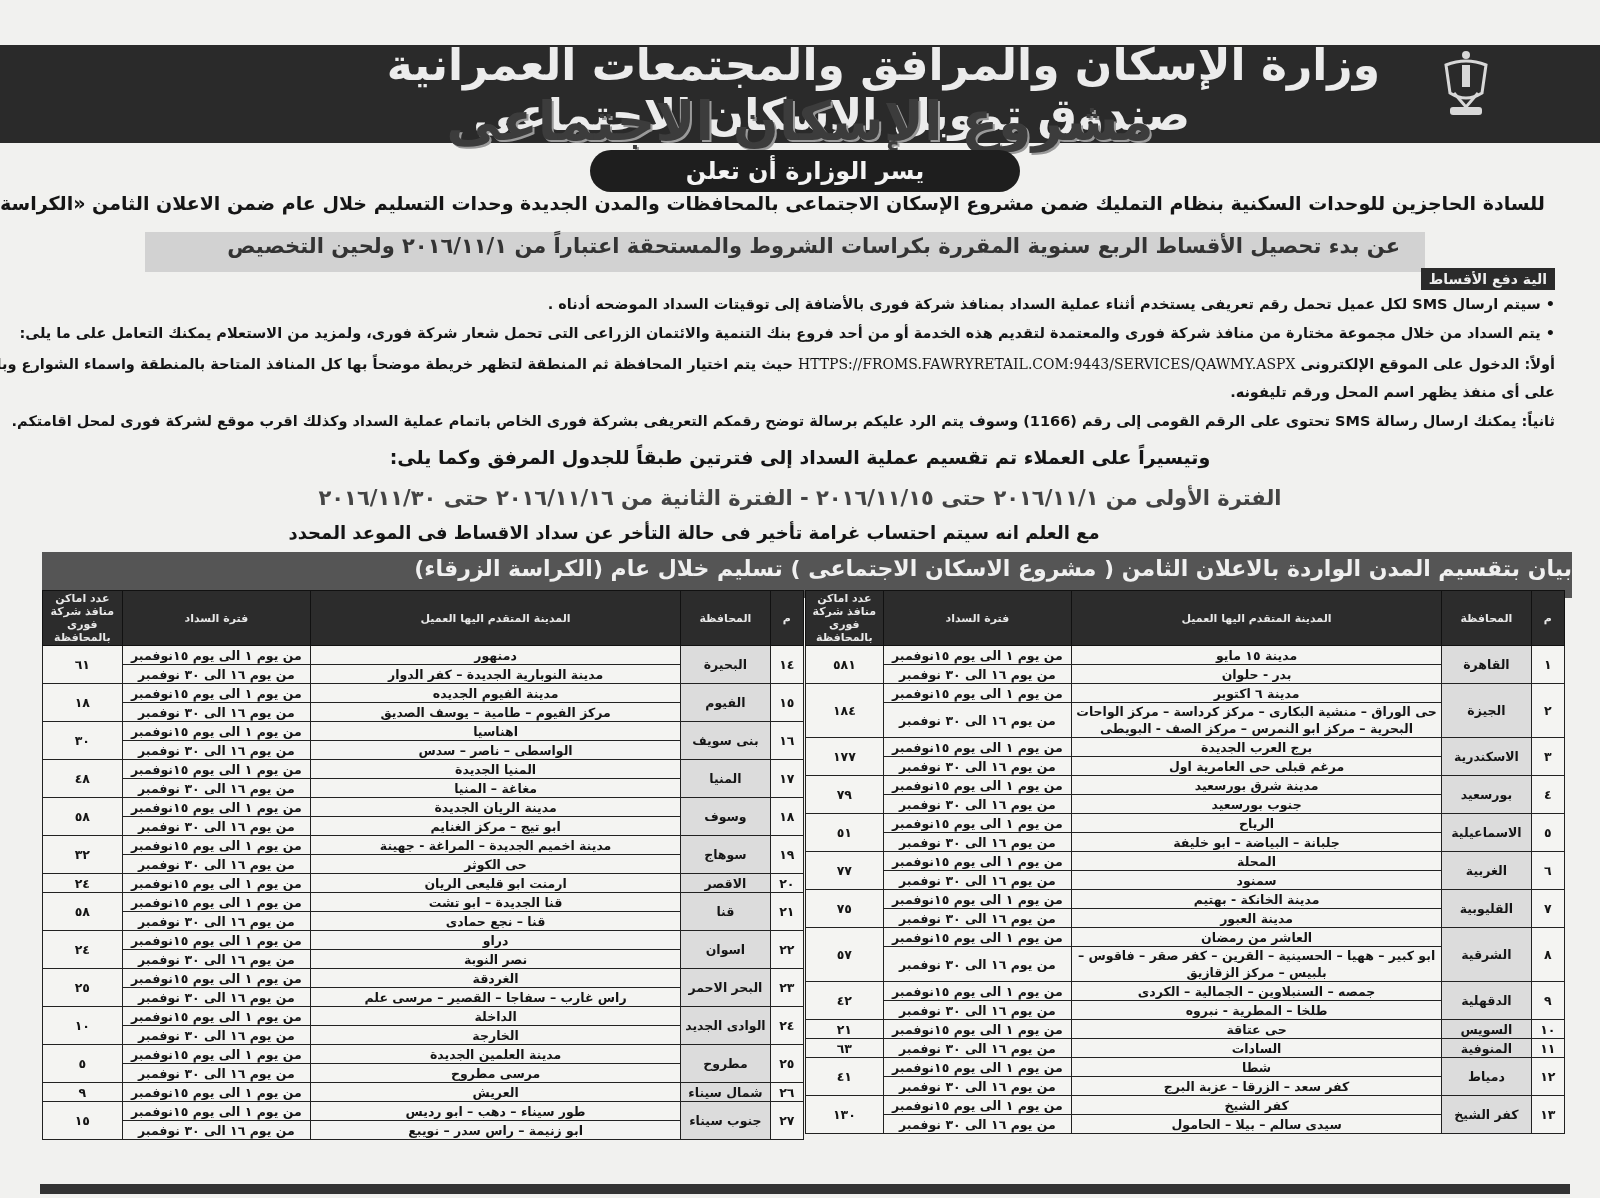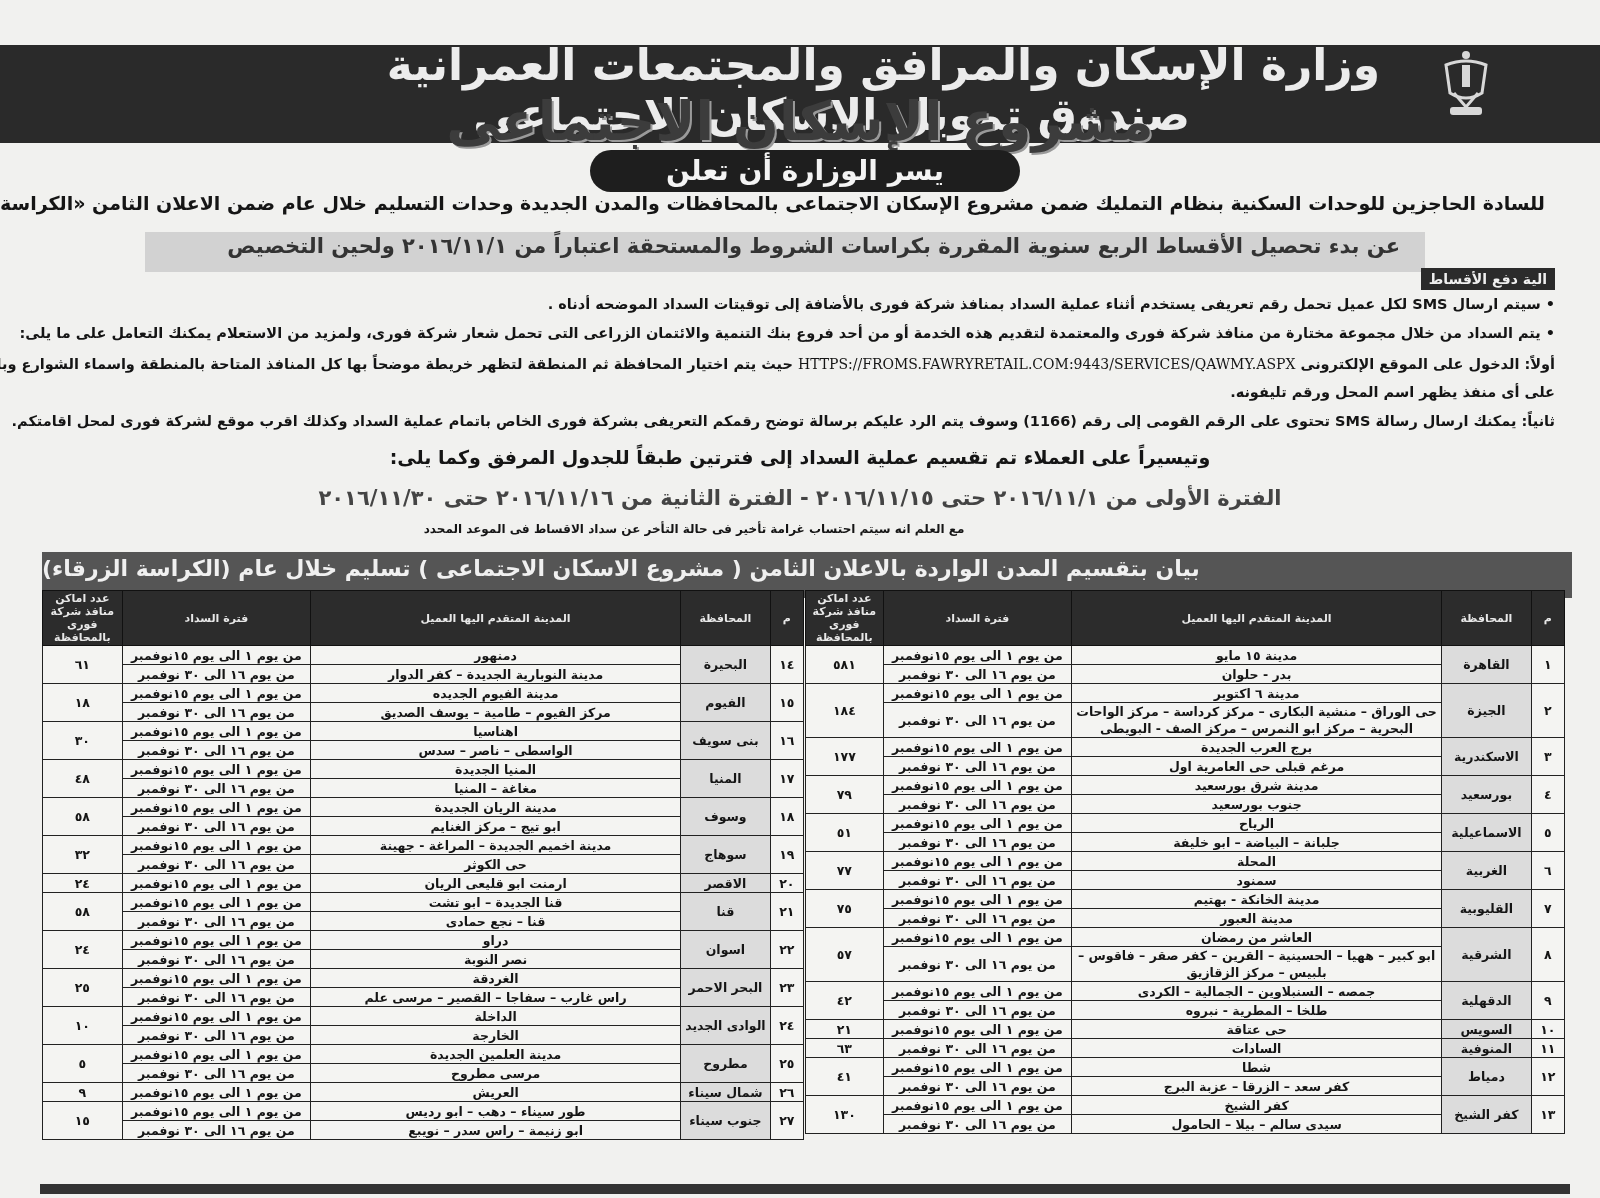--- a/index.html
+++ b/index.html
@@ -2,31 +2,31 @@
 <html lang="ar" dir="rtl"><head>
 <meta charset="utf-8">
 <style>
   html, body { margin:0; padding:0; }
   body { width:1600px; height:1198px; overflow:hidden; background:#f1f1ef; font-family:"DejaVu Sans", sans-serif; color:#151515; position:relative; }
   .banner { position:absolute; left:0; top:0; width:1600px; height:98px; background:#2a2a2a;margin-top:45px; }
   .emblem { position:absolute; right:110px; top:4px; width:48px; height:70px; }
   .banner-line1 { position:absolute; right:220px; top:-6px; font-size:44px; font-weight:bold; color:#ececec; white-space:nowrap; }
   .banner-line2 { position:absolute; right:410px; top:44px; font-size:44px; font-weight:bold; color:#ececec; white-space:nowrap; }
   .project-title { position:absolute; left:0; width:1600px; top:90px; text-align:center; font-size:54px; font-weight:bold; color:#3c3c3c; text-shadow:2px 2px 0 #9a9a9a; }
-  .announce-pill { position:absolute; left:590px; top:150px; width:430px; height:42px; background:#1e1e1e; border-radius:22px; color:#f4f4f4; font-size:28px; font-weight:bold; text-align:center; line-height:42px; }
+  .announce-pill { position:absolute; left:590px; top:150px; width:430px; height:42px; background:#1e1e1e; border-radius:22px; color:#f4f4f4; font-size:24px; font-weight:bold; text-align:center; line-height:42px; }
   .intro { position:absolute; right:55px; left:55px; top:192px; font-size:19px; font-weight:bold; text-align:right; white-space:nowrap; }
   .collect-band { position:absolute; left:145px; width:1280px; top:232px; height:40px; background:#d2d2d2; }
   .collect-text { position:absolute; right:200px; top:234px; font-size:21px; font-weight:bold; color:#333; white-space:nowrap; }
   .mech-label { position:absolute; right:45px; top:268px; background:#2b2b2b; color:#efefef; font-size:14px; font-weight:bold; padding:3px 8px; }
   .para { position:absolute; right:45px; font-size:14.5px; font-weight:bold; white-space:nowrap; text-align:right; }
   .para .url { font-family:"DejaVu Serif", serif; font-weight:normal; font-size:14px; }
   .centered-bold { position:absolute; left:0; width:1600px; text-align:center; font-weight:bold; }
   .periods { position:absolute; left:0; width:1600px; top:486px; text-align:center; font-size:21px; font-weight:bold; color:#444; }
-  .note { position:absolute; left:0; width:1388px; top:522px; text-align:center; font-size:12px; font-weight:bold; }
-  .table-title { position:absolute; left:42px; width:1530px; top:552px; height:46px; background:#555; color:#f0f0f0; font-size:22px; font-weight:bold; text-align:left; line-height:34px; }
+  .note { position:absolute; left:0; width:1388px; top:522px; text-align:center; font-size:18px; font-weight:bold; }
+  .table-title { position:absolute; left:42px; width:1530px; top:552px; height:46px; background:#555; color:#f0f0f0; font-size:22px; font-weight:bold; text-align:right; line-height:34px; }
   table.t { position:absolute; top:590px; border-collapse:collapse; background:#f4f4f2; }
   table.t th { background:#2c2c2c; color:#e8e8e8; font-size:11px; font-weight:bold; border:1.5px solid #111; height:54px; padding:0 3px; }
   table.t td { border:1.5px solid #222; font-size:12.5px; font-weight:bold; text-align:center; padding:0 4px; height:18px; line-height:17px; }
   td.gov { background:#dcdcdc; font-weight:bold;margin-top:28px; }
   td.num, td.count { font-weight:normal; }
   td.period { font-size:12px; white-space:nowrap; }
   #right-table { right:35px; width:760px; }
   #left-table { left:42px; width:762px; }
   .bottom-bar { position:absolute; left:40px; width:1530px; top:1184px; height:10px; background:#333; }
 </style>

